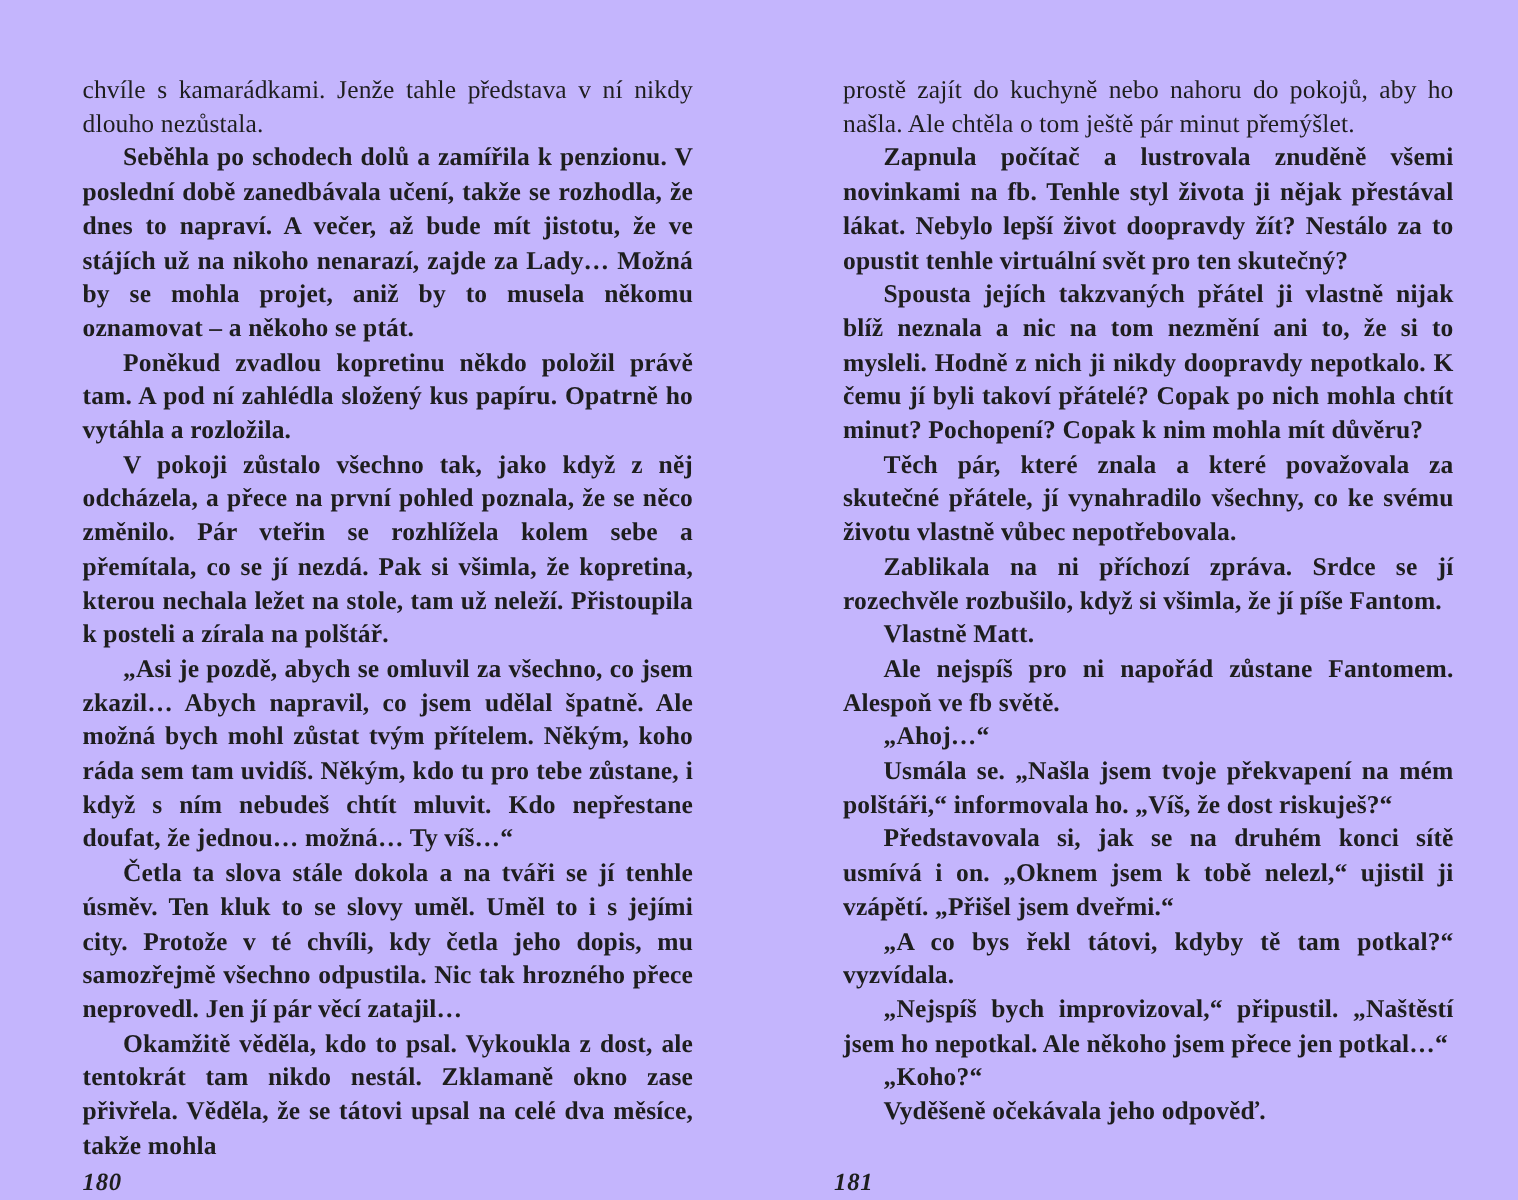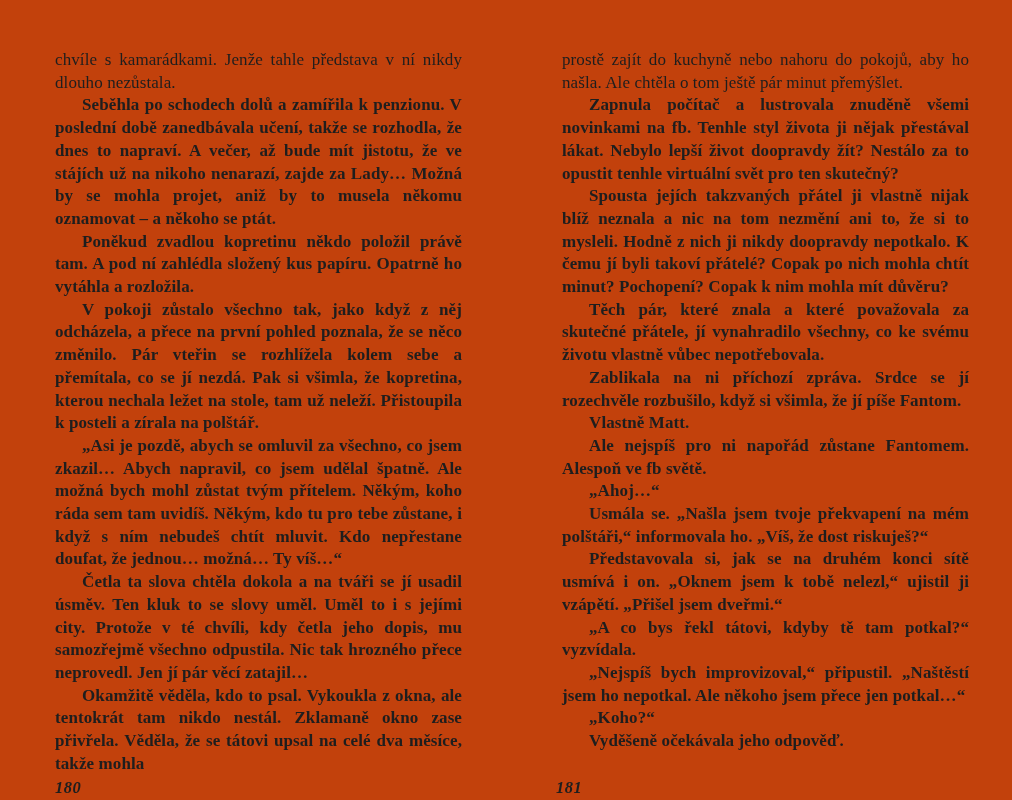--- a/index.html
+++ b/index.html
@@ -10,21 +10,21 @@
     width: 1012px;
     height: 800px;
     background: #ffffff;
     overflow: hidden;
     position: relative;
     font-family: "Liberation Serif", "DejaVu Serif", serif;
   }
   .book-spread {
     position: absolute;
     inset: 0;
-    background: #c2410c;
+    background: #c4b5fd;
   }
   .page-text {
     position: absolute;
     top: 49px;
     width: 407px;
     font-size: 17px;
     line-height: 22.7px;
     color: #1e1e1e;
     text-align: justify;
     letter-spacing: 0.1px;
@@ -57,22 +57,22 @@
 <body>
 
 <div class="book-spread">
 
   <div class="page-text left">
       <p class="para">chvíle s kamarádkami. Jenže tahle představa v ní nikdy dlouho nezůstala.</p>
       <p class="para indent">Seběhla po schodech dolů a zamířila k penzionu. V poslední době zanedbávala učení, takže se rozhodla, že dnes to napraví. A večer, až bude mít jistotu, že ve stájích už na nikoho nenarazí, zajde za Lady… Možná by se mohla projet, aniž by to musela někomu oznamovat – a někoho se ptát.</p>
       <p class="para indent">Poněkud zvadlou kopretinu někdo položil právě tam. A pod ní zahlédla složený kus papíru. Opatrně ho vytáhla a rozložila.</p>
       <p class="para indent">V pokoji zůstalo všechno tak, jako když z něj odcházela, a přece na první pohled poznala, že se něco změnilo. Pár vteřin se rozhlížela kolem sebe a přemítala, co se jí nezdá. Pak si všimla, že kopretina, kterou nechala ležet na stole, tam už neleží. Přistoupila k posteli a zírala na polštář.</p>
       <p class="para indent">„Asi je pozdě, abych se omluvil za všechno, co jsem zkazil… Abych napravil, co jsem udělal špatně. Ale možná bych mohl zůstat tvým přítelem. Někým, koho ráda sem tam uvidíš. Někým, kdo tu pro tebe zůstane, i když s ním nebudeš chtít mluvit. Kdo nepřestane doufat, že jednou… možná… Ty víš…“</p>
-      <p class="para indent">Četla ta slova chtěla dokola a na tváři se jí usadil úsměv. Ten kluk to se slovy uměl. Uměl to i s jejími city. Protože v té chvíli, kdy četla jeho dopis, mu samozřejmě všechno odpustila. Nic tak hrozného přece neprovedl. Jen jí pár věcí zatajil…</p>
-      <p class="para indent">Okamžitě věděla, kdo to psal. Vykoukla z okna, ale tentokrát tam nikdo nestál. Zklamaně okno zase přivřela. Věděla, že se tátovi upsal na celé dva měsíce, takže mohla</p>
+      <p class="para indent">Četla ta slova stále dokola a na tváři se jí tenhle úsměv. Ten kluk to se slovy uměl. Uměl to i s jejími city. Protože v té chvíli, kdy četla jeho dopis, mu samozřejmě všechno odpustila. Nic tak hrozného přece neprovedl. Jen jí pár věcí zatajil…</p>
+      <p class="para indent">Okamžitě věděla, kdo to psal. Vykoukla z dost, ale tentokrát tam nikdo nestál. Zklamaně okno zase přivřela. Věděla, že se tátovi upsal na celé dva měsíce, takže mohla</p>
     </div>
 
   <div class="page-text right">
       <p class="para">prostě zajít do kuchyně nebo nahoru do pokojů, aby ho našla. Ale chtěla o tom ještě pár minut přemýšlet.</p>
       <p class="para indent">Zapnula počítač a lustrovala znuděně všemi novinkami na fb. Tenhle styl života ji nějak přestával lákat. Nebylo lepší život doopravdy žít? Nestálo za to opustit tenhle virtuální svět pro ten skutečný?</p>
       <p class="para indent">Spousta jejích takzvaných přátel ji vlastně nijak blíž neznala a nic na tom nezmění ani to, že si to mysleli. Hodně z nich ji nikdy doopravdy nepotkalo. K čemu jí byli takoví přátelé? Copak po nich mohla chtít minut? Pochopení? Copak k nim mohla mít důvěru?</p>
       <p class="para indent">Těch pár, které znala a které považovala za skutečné přátele, jí vynahradilo všechny, co ke svému životu vlastně vůbec nepotřebovala.</p>
       <p class="para indent">Zablikala na ni příchozí zpráva. Srdce se jí rozechvěle rozbušilo, když si všimla, že jí píše Fantom.</p>
       <p class="para indent">Vlastně Matt.</p>
       <p class="para indent">Ale nejspíš pro ni napořád zůstane Fantomem. Alespoň ve fb světě.</p>

